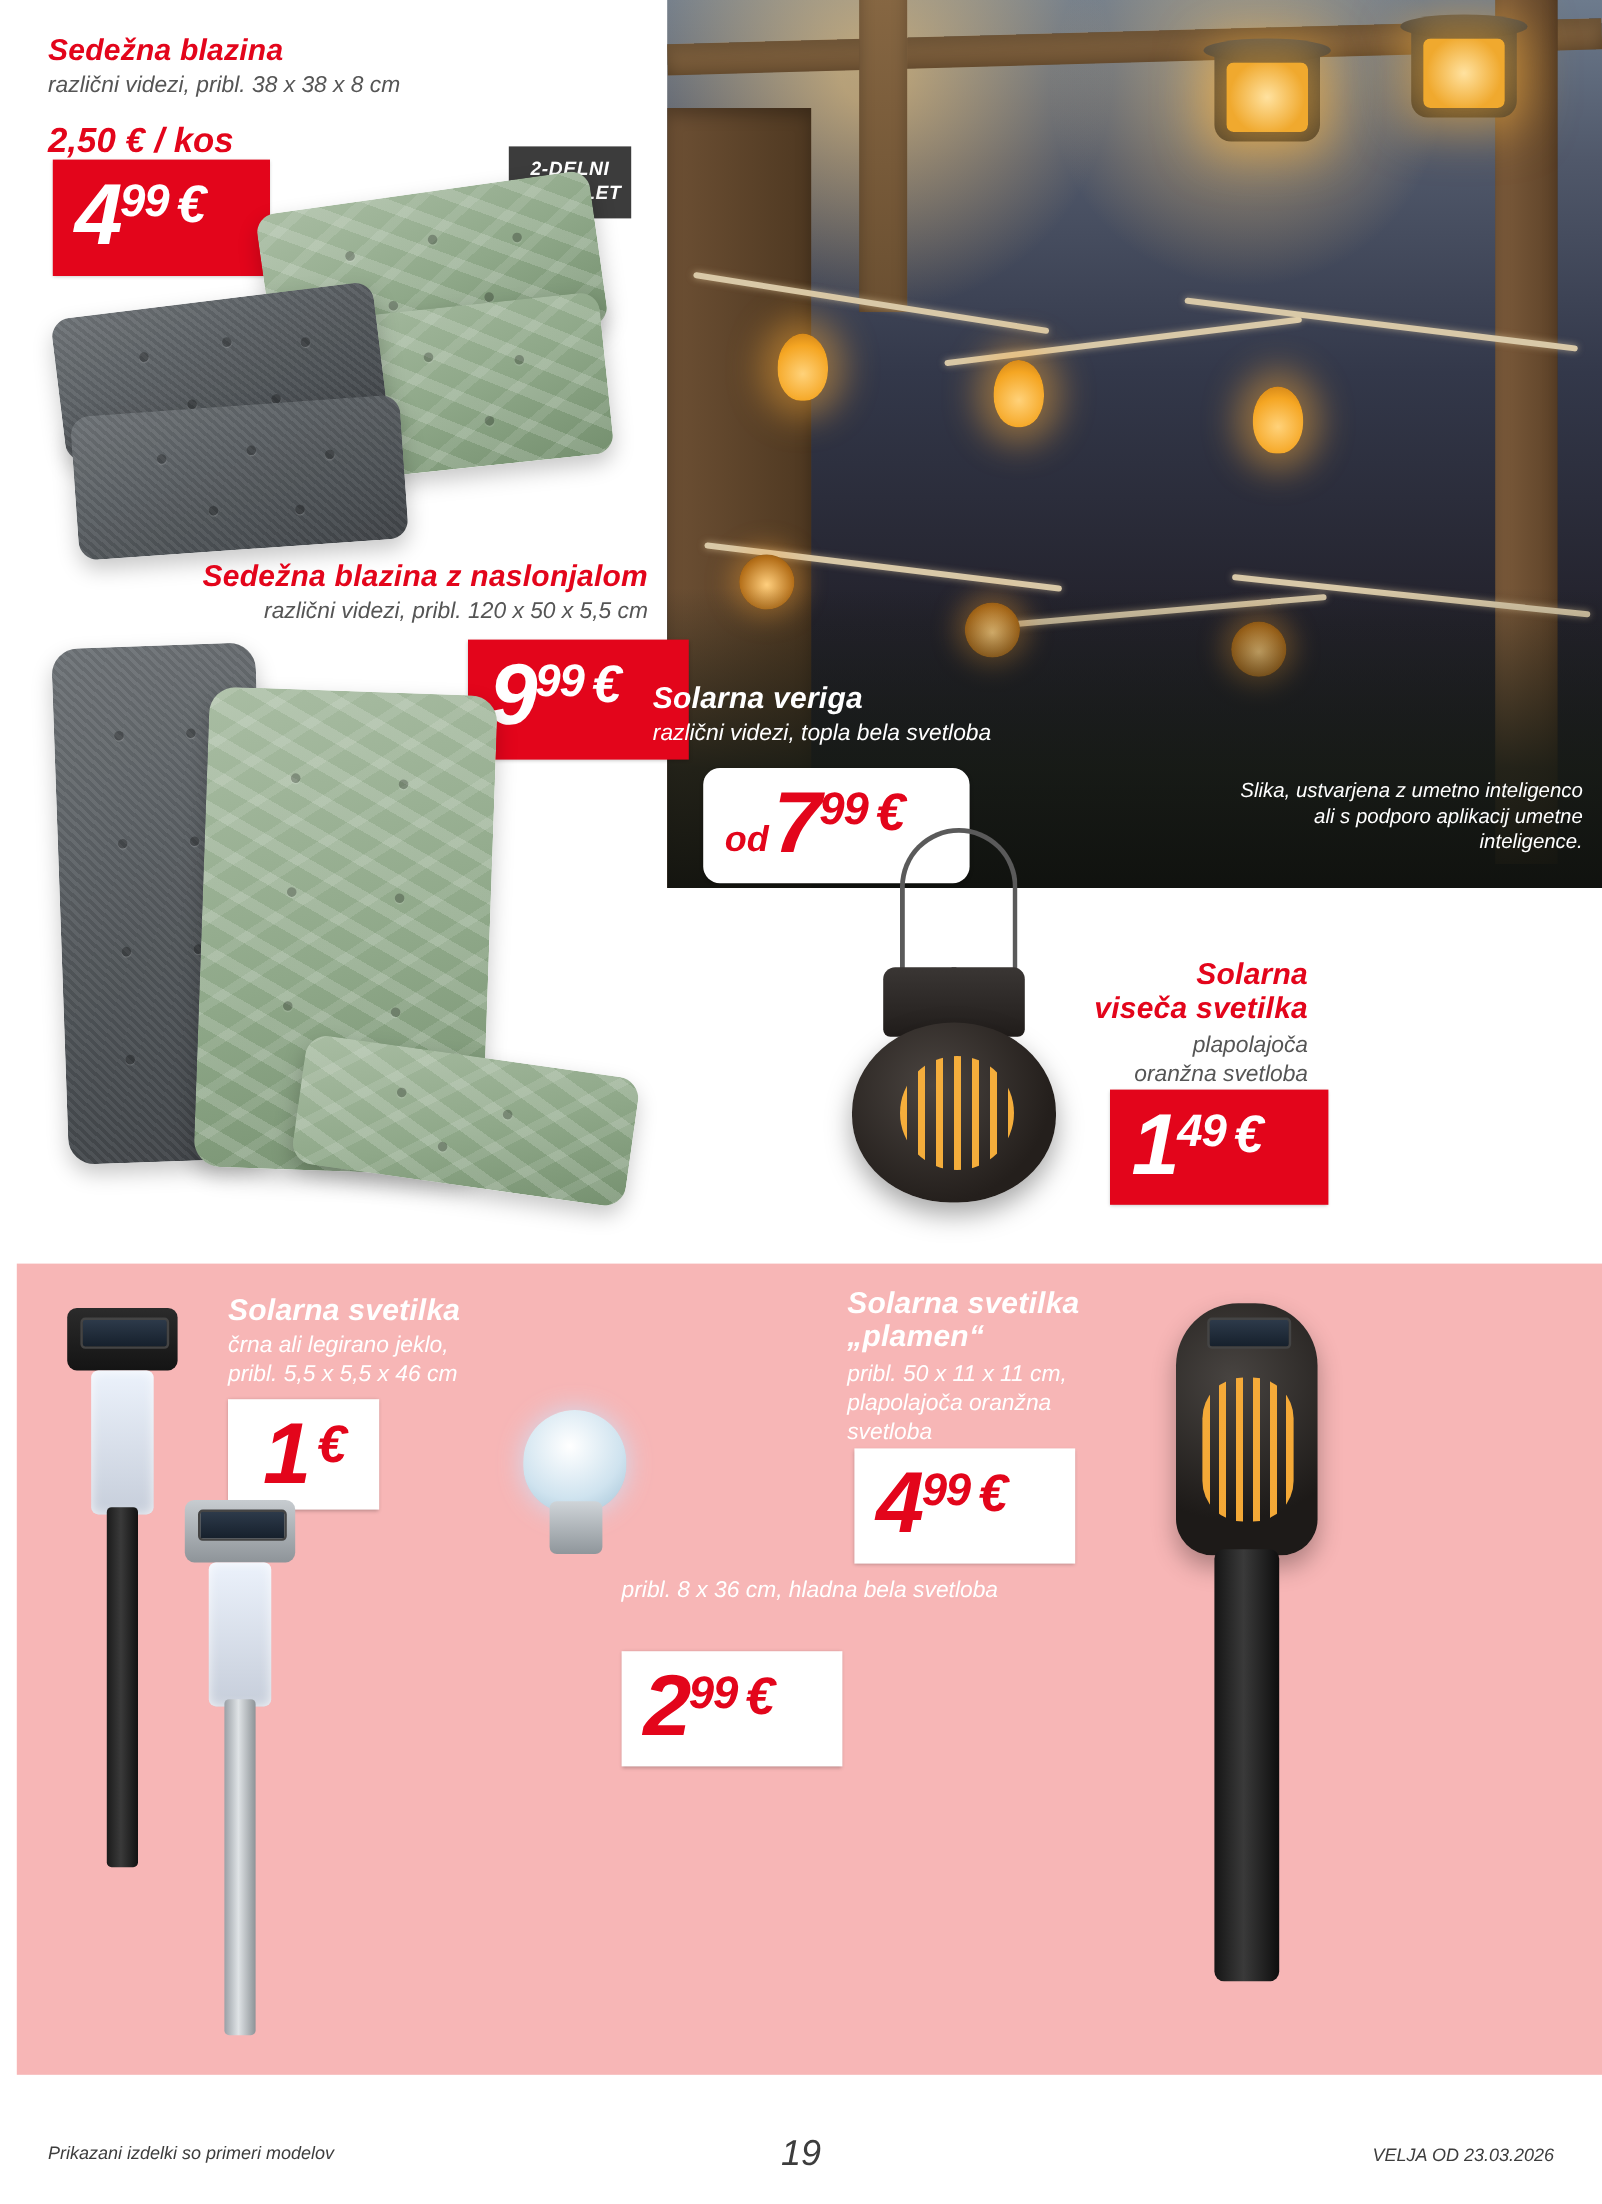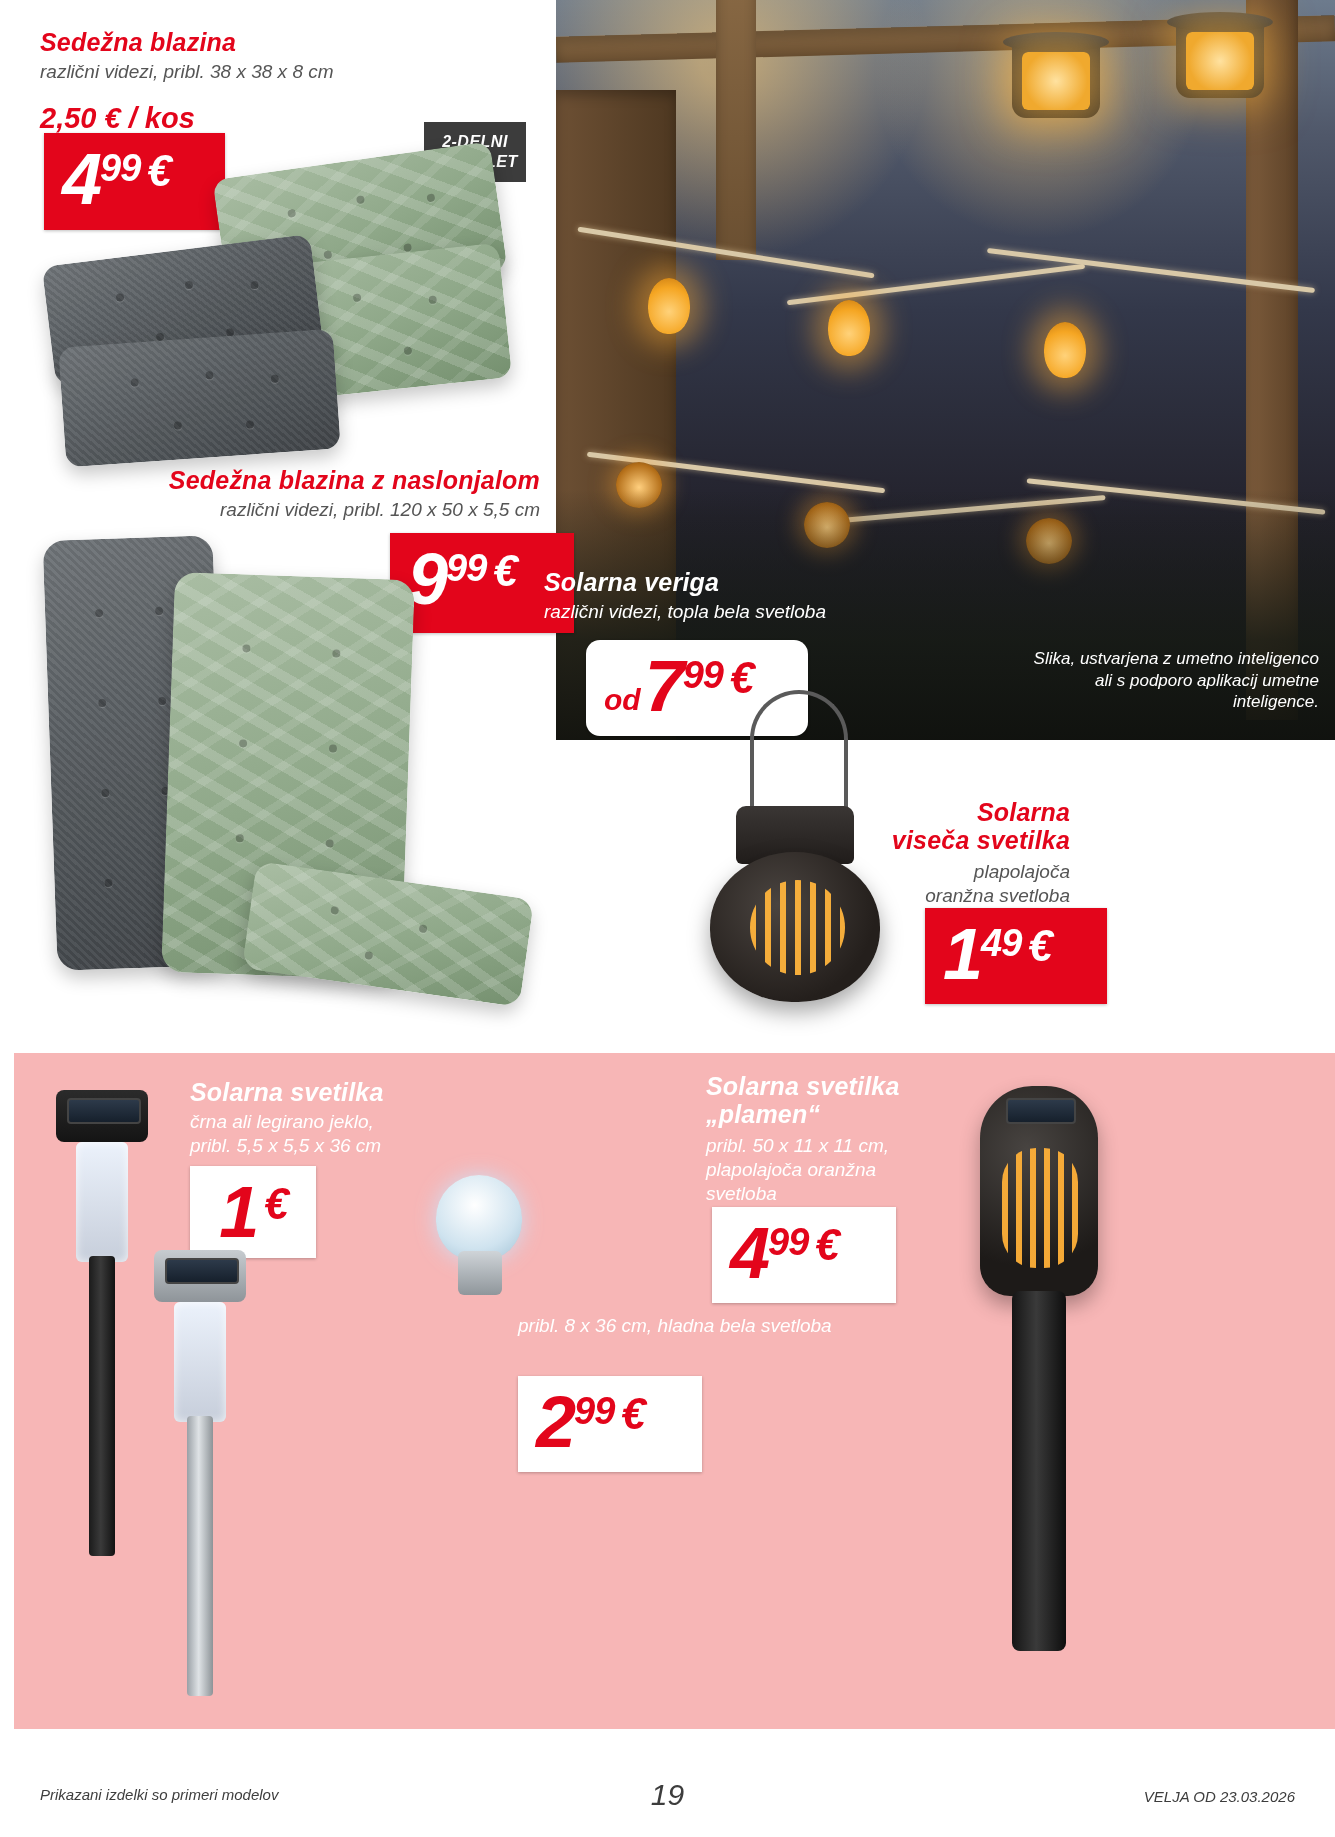--- a/index.html
+++ b/index.html
@@ -415,39 +415,39 @@
 
   <div class="abs" style="left:730px;top:690px;width:200px;height:340px;">
     <div class="hook" style="left:20px;top:0;"></div>
     <div style="position:absolute;left:63px;top:116px;width:4px;height:44px;background:#5a5a5a;"></div>
     <div class="lamp-top" style="left:6px;top:116px;"></div>
     <div class="lamp-body" style="left:-20px;top:162px;">
       <div class="flame-slits"></div>
     </div>
   </div>
 
-  <div class="abs" style="left:840px;top:798px;width:230px;text-align:right;">
+  <div class="abs" style="left:860px;top:798px;width:230px;text-align:right;">
     <div class="ptitle">Solarna</div>
     <div class="ptitle">viseča svetilka</div>
     <div class="pdesc" style="margin-top:6px;">plapolajoča</div>
     <div class="pdesc">oranžna svetloba</div>
   </div>
 
   <div class="abs" style="left:925px;top:908px;">
     <div class="pricebox" style="width:148px;height:74px;">
       <span class="int">1</span>
       <span class="cents">49</span>
       <span class="eur">€</span>
     </div>
   </div>
 
   <div class="abs" style="left:190px;top:1078px;width:420px;">
     <div class="ptitle" style="color:#ffffff;">Solarna svetilka</div>
     <div class="pdesc" style="color:#ffffff;margin-top:4px;">črna ali legirano jeklo,</div>
-    <div class="pdesc" style="color:#ffffff;">pribl. 5,5 x 5,5 x 36 cm</div>
+    <div class="pdesc" style="color:#ffffff;">pribl. 5,5 x 5,5 x 46 cm</div>
   </div>
 
   <div class="abs" style="left:190px;top:1166px;">
     <div class="pricebox white" style="width:92px;height:70px;justify-content:center;">
       <span class="int">1</span>
       <span class="eur">€</span>
     </div>
   </div>
 
   <div class="stake" style="left:40px;top:1090px;width:160px;height:460px;">

